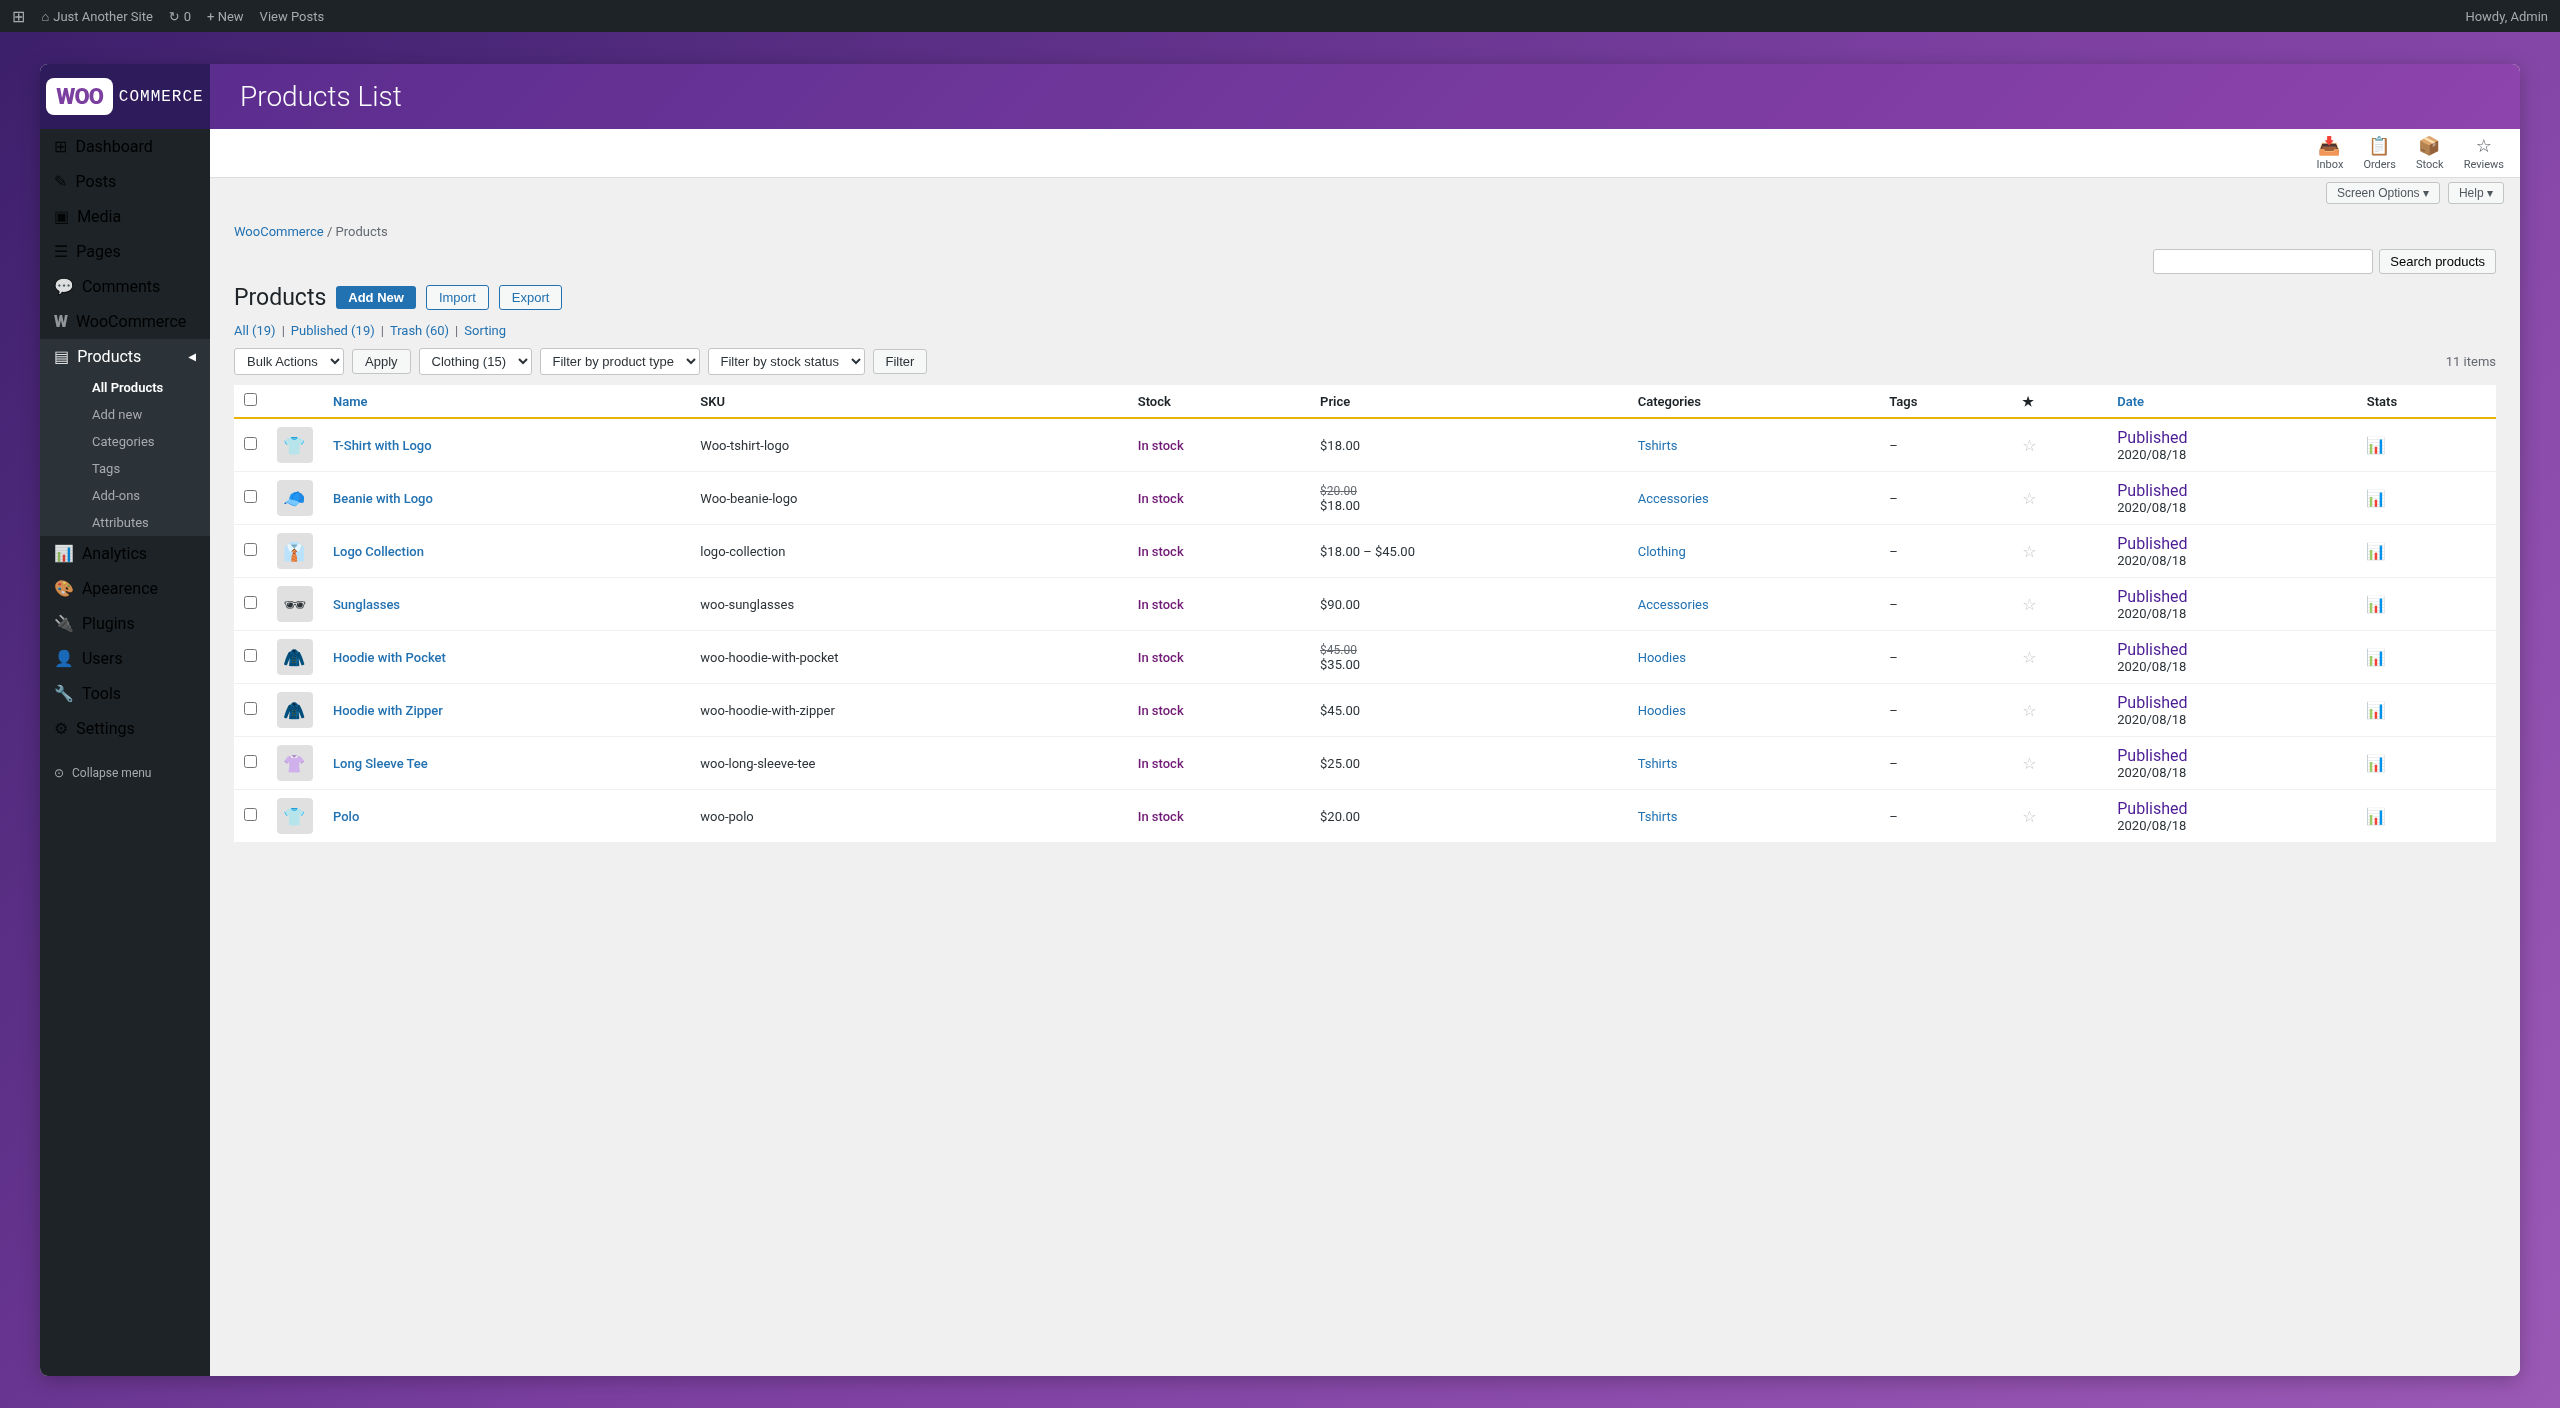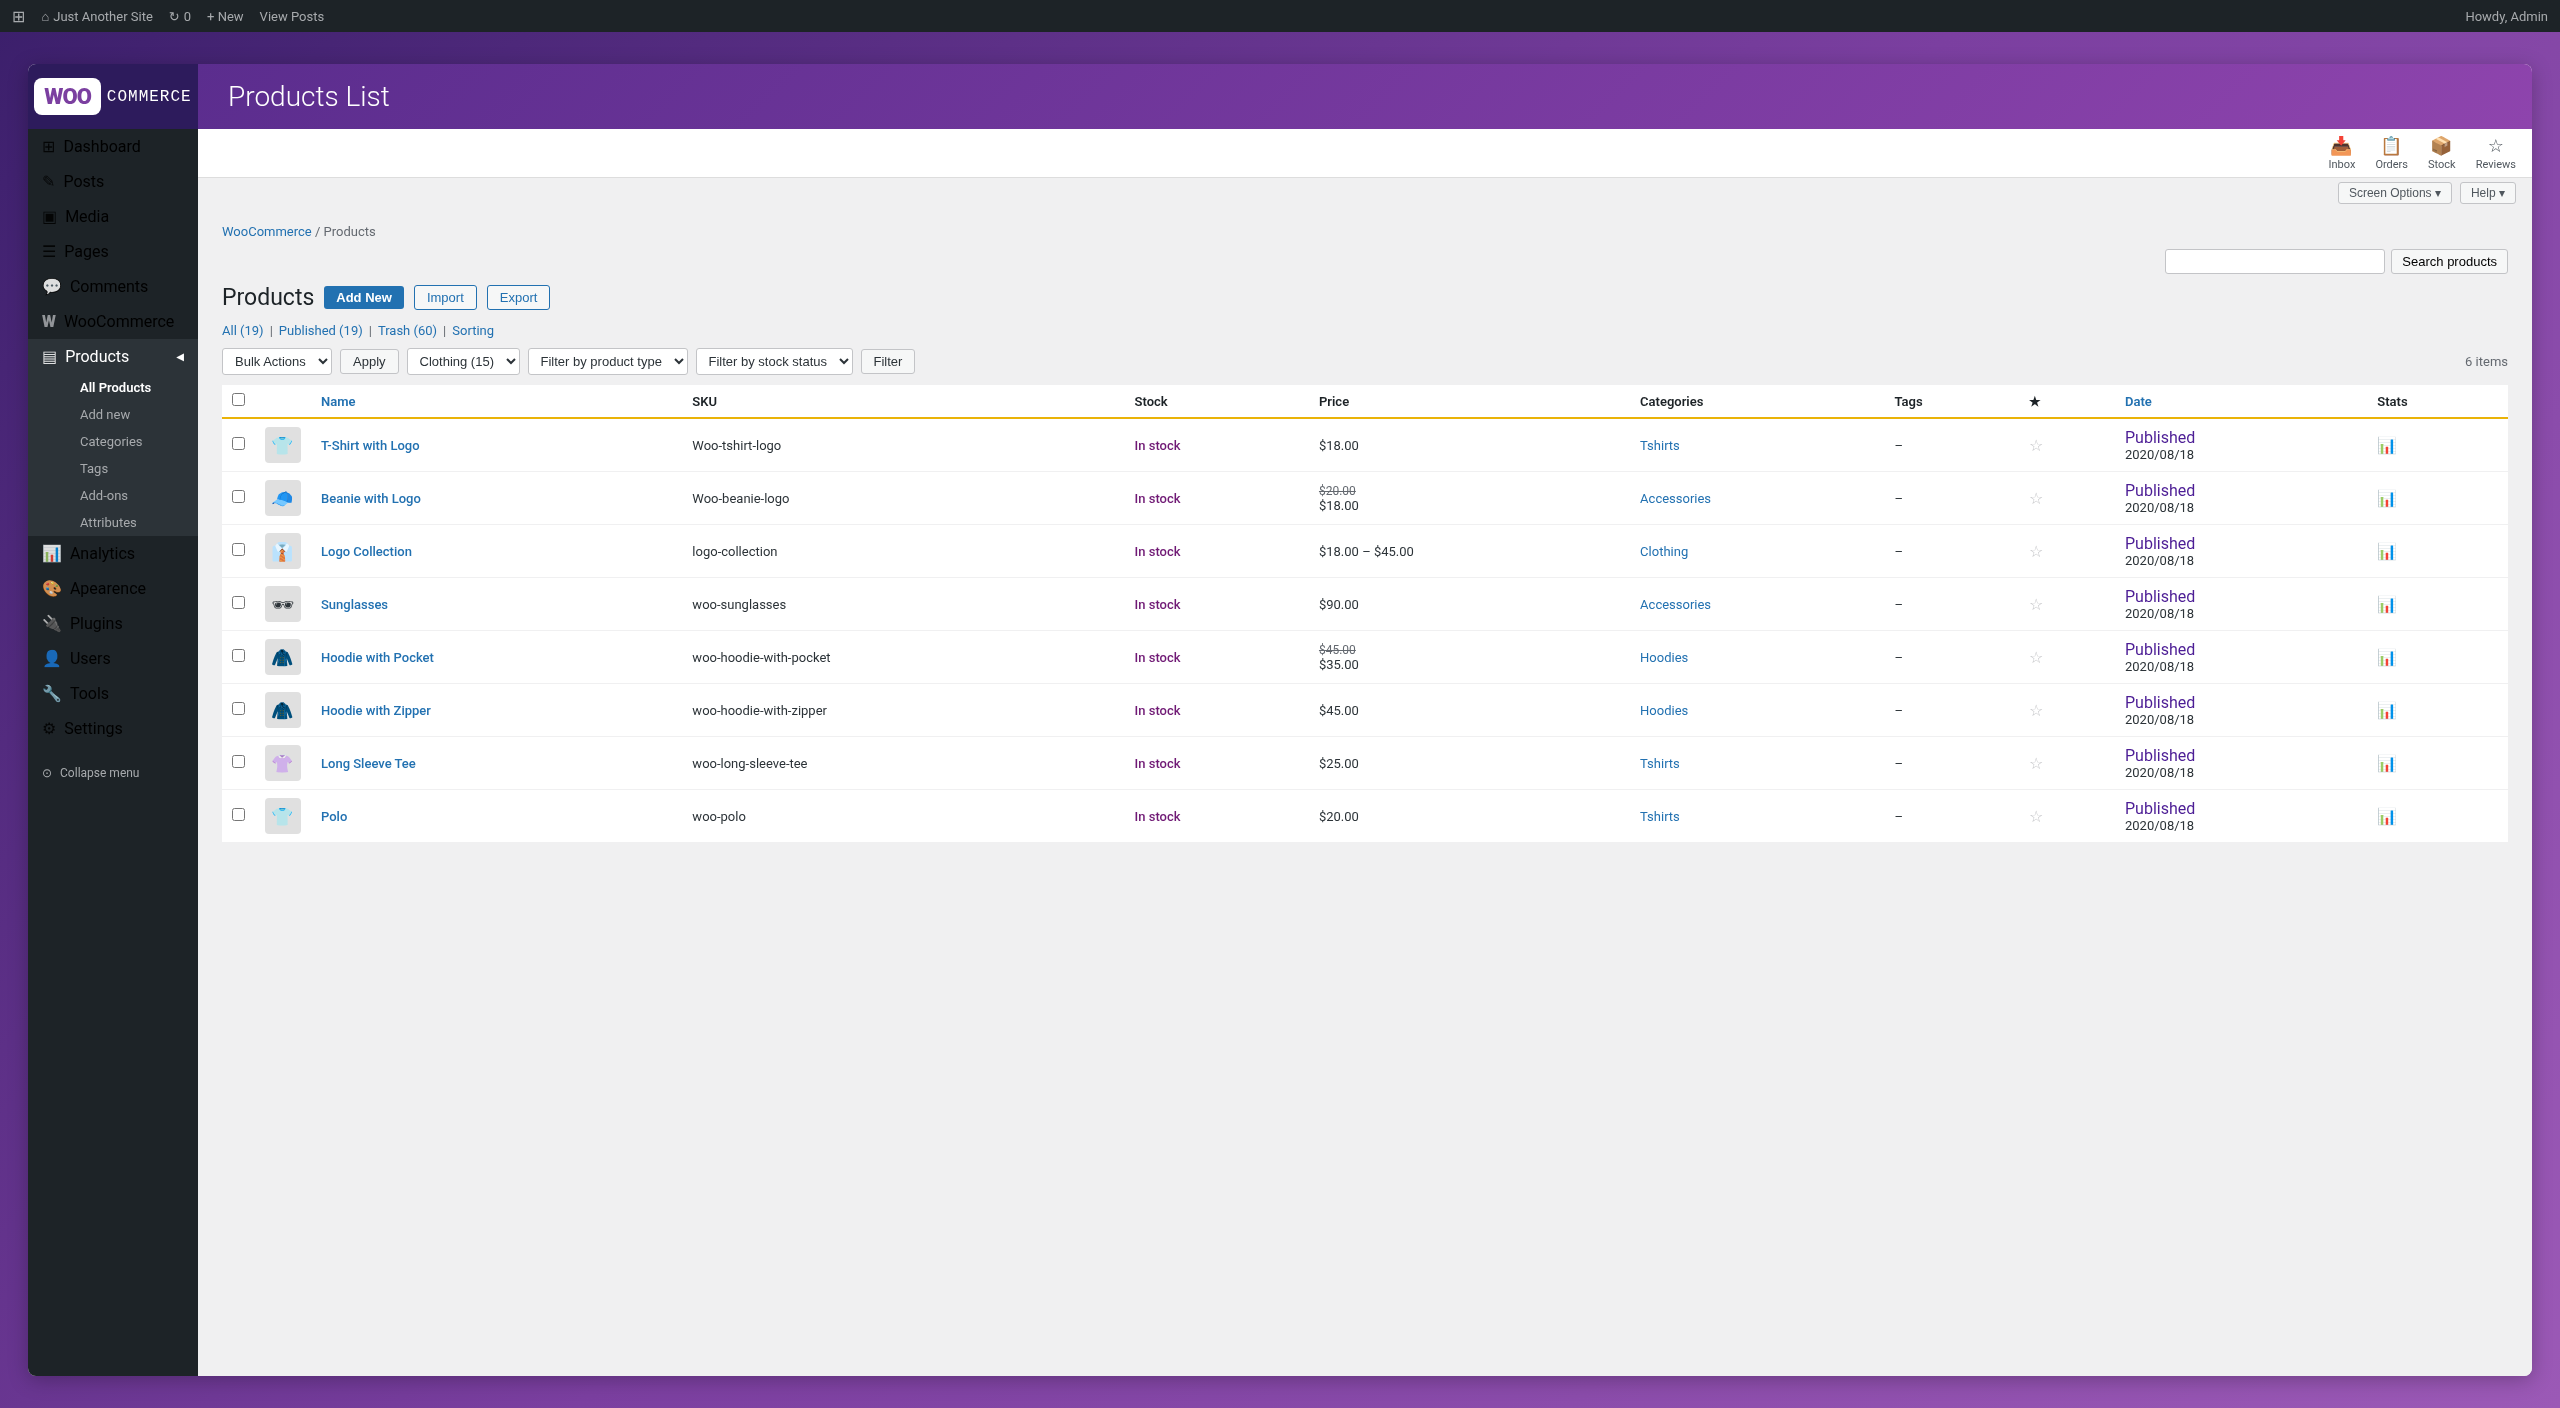--- a/index.html
+++ b/index.html
@@ -85,21 +85,21 @@
     </span>
     <span class="top-bar-link" style="display:flex;align-items:center;gap:4px;">
       <span>↻</span>
       <span>0</span>
     </span>
     <span class="top-bar-link">+ New</span>
     <span class="top-bar-link">View Posts</span>
     <span style="margin-left:auto; color:#a7aaad;">Howdy, Admin</span>
   </div>
 
-  <div style="flex:1; padding: 16px 12px; display:flex; flex-direction:column; gap:0;">
+  <div style="flex:1; padding: 16px 24px; display:flex; flex-direction:column; gap:0;">
     <div class="inner-window">
 
       <div class="header-row">
         <div class="header-left">
           <div class="woo-logo-box">
             <span class="woo-logo-text">WOO</span>
           </div>
           <span class="woo-commerce-text" style="margin-left:6px; font-size:16px; color:#fff; font-weight:300; letter-spacing:1px;">COMMERCE</span>
         </div>
         <div class="header-right">
@@ -242,21 +242,21 @@
               <select class="toolbar-select">
                 <option>Clothing (15)</option>
               </select>
               <select class="toolbar-select">
                 <option>Filter by product type</option>
               </select>
               <select class="toolbar-select">
                 <option>Filter by stock status</option>
               </select>
               <button class="toolbar-btn">Filter</button>
-              <span class="items-count">6 items</span>
+              <span class="items-count">11 items</span>
             </div>
 
             <table class="products-table">
               <thead>
                 <tr>
                   <th class="checkbox-col">
                     <input type="checkbox" style="">
                   </th>
                   <th class="thumb-col"></th>
                   <th class="sortable">Name</th>

